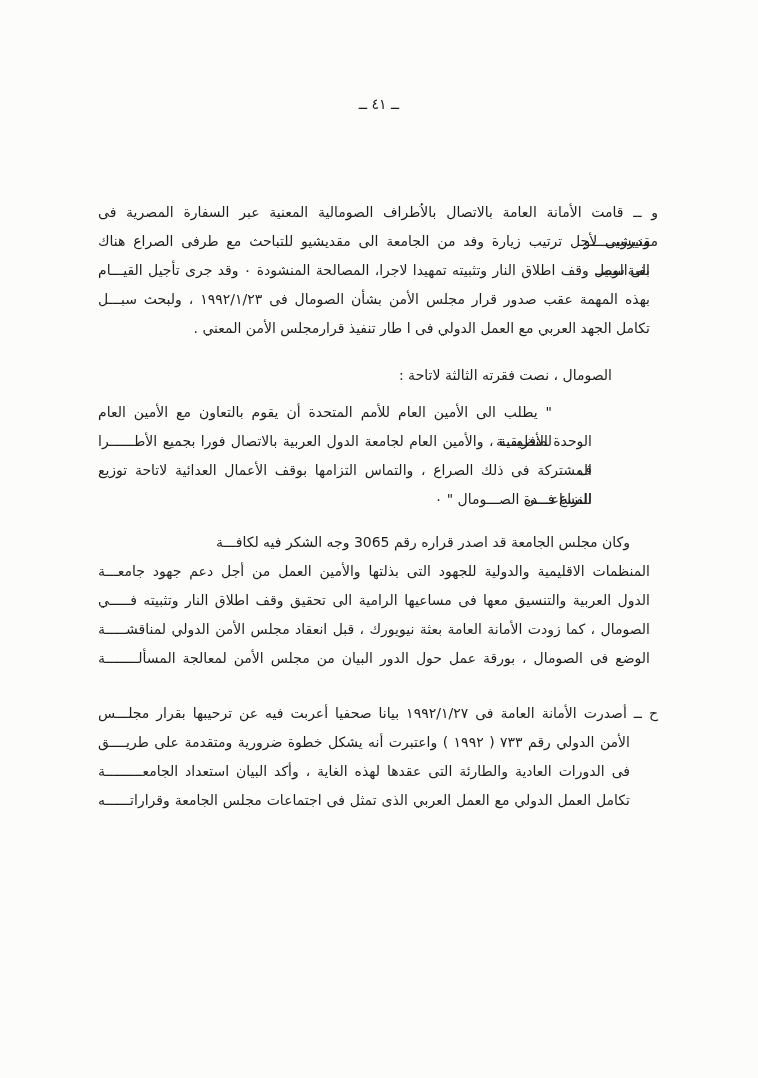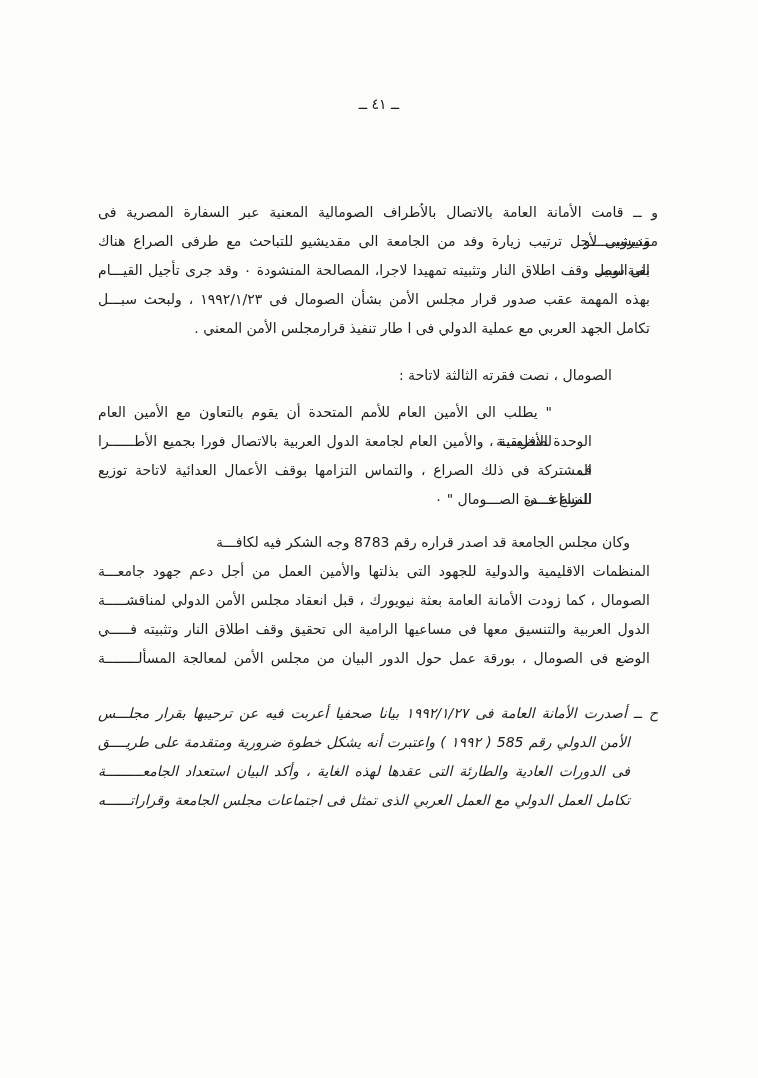--- a/index.html
+++ b/index.html
@@ -29,21 +29,21 @@
     margin-top:86px;
     padding-right:100px;
     padding-left:98px;
     direction:rtl;
   }
   .paragraph{margin:0;}
   .paragraph:nth-child(1){margin-bottom:18px;}
   .paragraph:nth-child(2){margin-bottom:8px;}
   .paragraph:nth-child(3){margin-bottom:14px;}
   .paragraph:nth-child(4){margin-bottom:26px;}
-  .paragraph:nth-child(5){margin-bottom:0;font-style:italic;}
+  .paragraph:nth-child(5){margin-bottom:0;}
   .line{
     direction:rtl;
     unicode-bidi:plaintext;
     font-size:14px;
     line-height:29px;
     height:29px;
     white-space:normal;
     overflow:visible;
     text-align:justify;
     text-align-last:justify;
@@ -65,38 +65,38 @@
 <body>
 
 <div class="page">
   <div class="page-number">ــ ٤١ ــ</div>
   <div class="doc">
       <div class="paragraph">
         <div class="line ind0">و ــ قامت الأمانة العامة بالاتصال بالاُطراف الصومالية المعنية عبر السفارة المصرية فى مقديشيــــــو</div>
         <div class="line ind1">ونيروبى لأجل ترتيب زيارة وفد من الجامعة الى مقديشيو للتباحث مع طرفى الصراع هناك بغيةالوصـ</div>
         <div class="line ind1">الى سبيل وقف اطلاق النار وتثبيته تمهيدا لاجرا، المصالحة المنشودة ٠  وقد جرى تأجيل القيـــام</div>
         <div class="line ind1">بهذه المهمة عقب صدور قرار مجلس الأمن بشأن الصومال فى ١٩٩٢/١/٢٣ ، ولبحث سبـــل</div>
-        <div class="line ind1 short">تكامل الجهد العربي مع عملية الدولي فى ا طار تنفيذ قرارمجلس الأمن المعني .</div>
+        <div class="line ind1 short">تكامل الجهد العربي مع العمل الدولي فى ا طار تنفيذ قرارمجلس الأمن المعني .</div>
       </div>
       <div class="paragraph">
         <div class="line ind3 short">الصومال ،   نصت فقرته الثالثة لاتاحة :</div>
       </div>
       <div class="paragraph">
         <div class="line ind5">" يطلب الى الأمين العام للأمم المتحدة أن يقوم بالتعاون مع الأمين العام لمنظمـــة</div>
         <div class="line ind4">الوحدة الأفريقية ، والأمين العام لجامعة الدول العربية بالاتصال فورا بجميع الأطــــــرا ف</div>
         <div class="line ind4">المشتركة فى ذلك الصراع ،   والتماس التزامها بوقف الأعمال العدائية لاتاحة توزيع المساعـــدة</div>
         <div class="line ind4 short">للنزاع فـــى الصـــومال " ٠</div>
       </div>
       <div class="paragraph">
-        <div class="line ind2 short">وكان مجلس الجامعة قد اصدر قراره رقم 8783 وجه الشكر فيه لكافـــة</div>
+        <div class="line ind2 short">وكان مجلس الجامعة قد اصدر قراره رقم 3065 وجه الشكر فيه لكافـــة</div>
         <div class="line ind1">المنظمات الاقليمية والدولية للجهود التى بذلتها والأمين العمل من أجل دعم جهود جامعـــة</div>
+        <div class="line ind1">الدول العربية  والتنسيق معها فى مساعيها الرامية الى تحقيق وقف اطلاق النار وتثبيته فـــــي</div>
         <div class="line ind1">الصومال ، كما زودت الأمانة العامة بعثة نيويورك ، قبل انعقاد مجلس الأمن الدولي لمناقشـــــة</div>
-        <div class="line ind1">الدول العربية  والتنسيق معها فى مساعيها الرامية الى تحقيق وقف اطلاق النار وتثبيته فـــــي</div>
         <div class="line ind1">الوضع فى الصومال ، بورقة عمل حول الدور البيان من مجلس الأمن لمعالجة المسألــــــــة</div>
       </div>
       <div class="paragraph">
         <div class="line ind0">ح ــ أصدرت الأمانة العامة فى ١٩٩٢/١/٢٧ بيانا صحفيا أعربت فيه  عن ترحيبها بقرار مجلـــس</div>
-        <div class="line ind2">الأمن الدولي رقم 585 ( ١٩٩٢ ) واعتبرت أنه يشكل خطوة ضرورية ومتقدمة  على طريــــق</div>
+        <div class="line ind2">الأمن الدولي رقم ٧٣٣ ( ١٩٩٢ ) واعتبرت أنه يشكل خطوة ضرورية ومتقدمة  على طريــــق</div>
         <div class="line ind2">فى الدورات العادية والطارئة التى عقدها لهذه الغاية ، وأكد البيان استعداد الجامعـــــــــة</div>
         <div class="line ind2">تكامل العمل  الدولي مع العمل العربي الذى تمثل فى اجتماعات مجلس الجامعة وقراراتــــــه</div>
       </div>
     </div>
 </div>
 
 </body></html>

